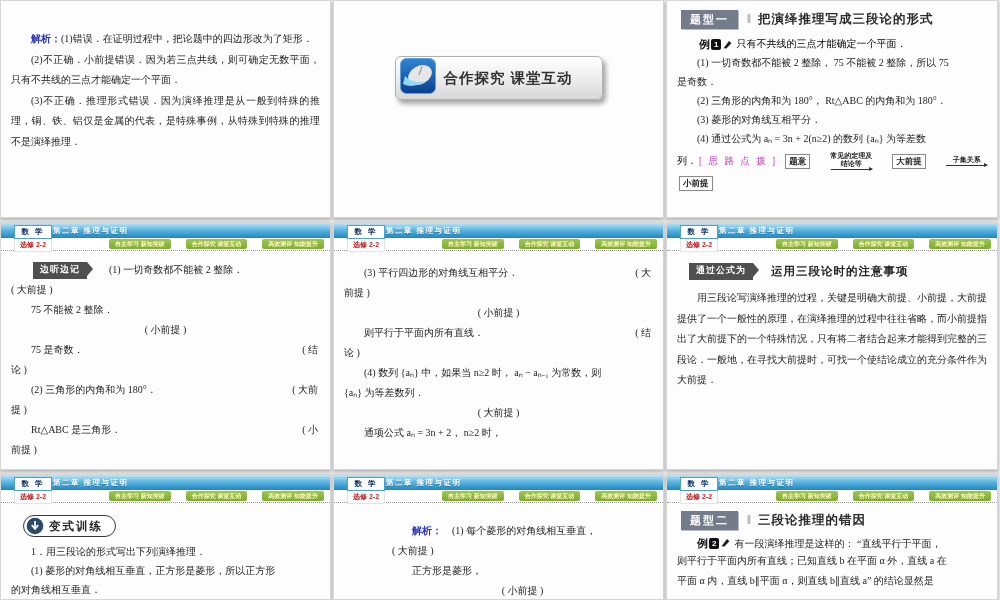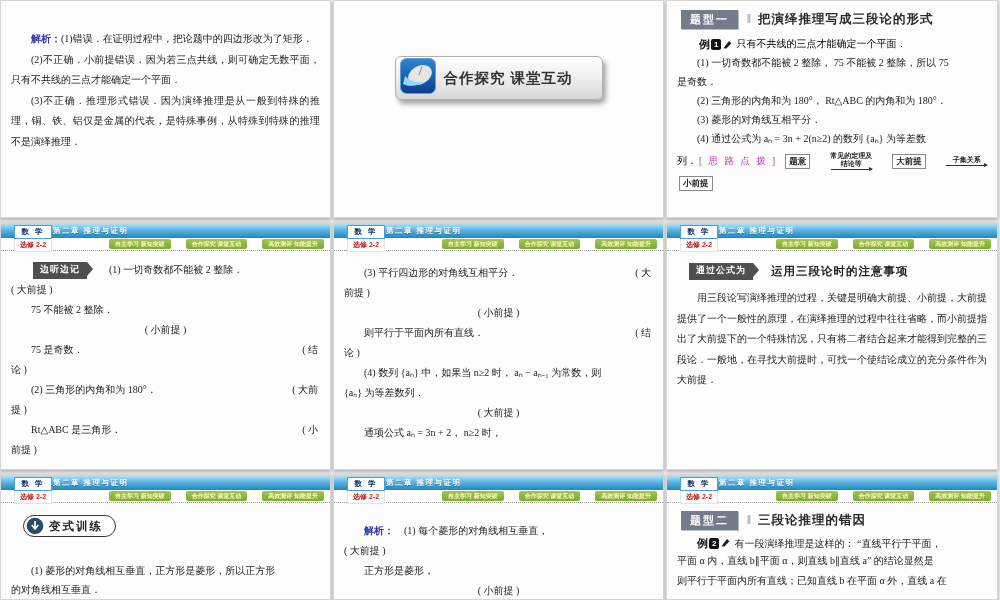--- a/index.html
+++ b/index.html
@@ -91,21 +91,21 @@
   .s3 .content .line { line-height:19px; min-height:19px; }
   .s3 .type-row { padding-top:9px; }
   .s4 .content { padding-top:9px; }
   .s5 .content { padding-top:12px; }
   .s6 .content { padding-top:12px; }
   .s6 .method-title { font-size:11.5px; font-weight:bold; color:#222; letter-spacing:1px; }
   .s6 .badge-row { display:flex; align-items:center; padding-left:12px; margin-bottom:8px; }
   .s6 .para { margin-top:2px; }
   .s7 .content { padding-top:12px; }
   .s7 .line { line-height:19px; min-height:19px; }
-  .s8 .content { padding-top:18px; }
+  .s8 .content { padding-top:18px;margin-left:48px; }
   .s9 .content { padding-top:8px; }
   .s9 .line { line-height:19.5px; min-height:19.5px; }
   .badge-line { display:flex; align-items:flex-start; line-height:20px; }
 </style>
 </head>
 <body>
 
 <div class="board">
 
   <div class="slide s1">
@@ -379,20 +379,21 @@
               <circle cx="9" cy="9" r="8.3" fill="#2b4a68"></circle>
               <path d="M9 4 L9 10.5 M5.8 8 L9 12 L12.2 8" stroke="#fff" stroke-width="1.7" fill="none"></path>
             </svg>
           </span>
           <span class="var-label">变式训练</span>
         </span>
       </div>
       <div>
 
       <div class="line ind">
+            <span class="l">1．用三段论的形式写出下列演绎推理．</span>
             <span class="r"></span>
           </div>
           <div class="line ind">
             <span class="l">(1) 菱形的对角线相互垂直，正方形是菱形，所以正方形</span>
             <span class="r"></span>
           </div>
           <div class="line">
             <span class="l">的对角线相互垂直．</span>
             <span class="r"></span>
           </div>
@@ -473,24 +474,24 @@
         <span class="pen">
           <svg width="9" height="9" viewBox="0 0 9 9">
               <path d="M0.5 8.2 L6 1 L8.4 3.2 L3.4 8.4 Z" fill="#1c1c1c"></path>
             </svg>
         </span>
         <span class="ex-text">有一段演绎推理是这样的： “直线平行于平面，</span>
       </div>
       <div>
 
       <div class="line">
+            <span class="l">则平行于平面内所有直线；已知直线 b 在平面 α 外，直线 a 在</span>
+            <span class="r"></span>
+          </div>
+          <div class="line">
             <span class="l">平面 α 内，直线 b∥平面 α，则直线 b∥直线 a” 的结论显然是</span>
             <span class="r"></span>
           </div>
-          <div class="line">
-            <span class="l">则平行于平面内所有直线；已知直线 b 在平面 α 外，直线 a 在</span>
-            <span class="r"></span>
-          </div>
         </div>
     </div>
   </div>
 
 </div>
 
 </body></html>

